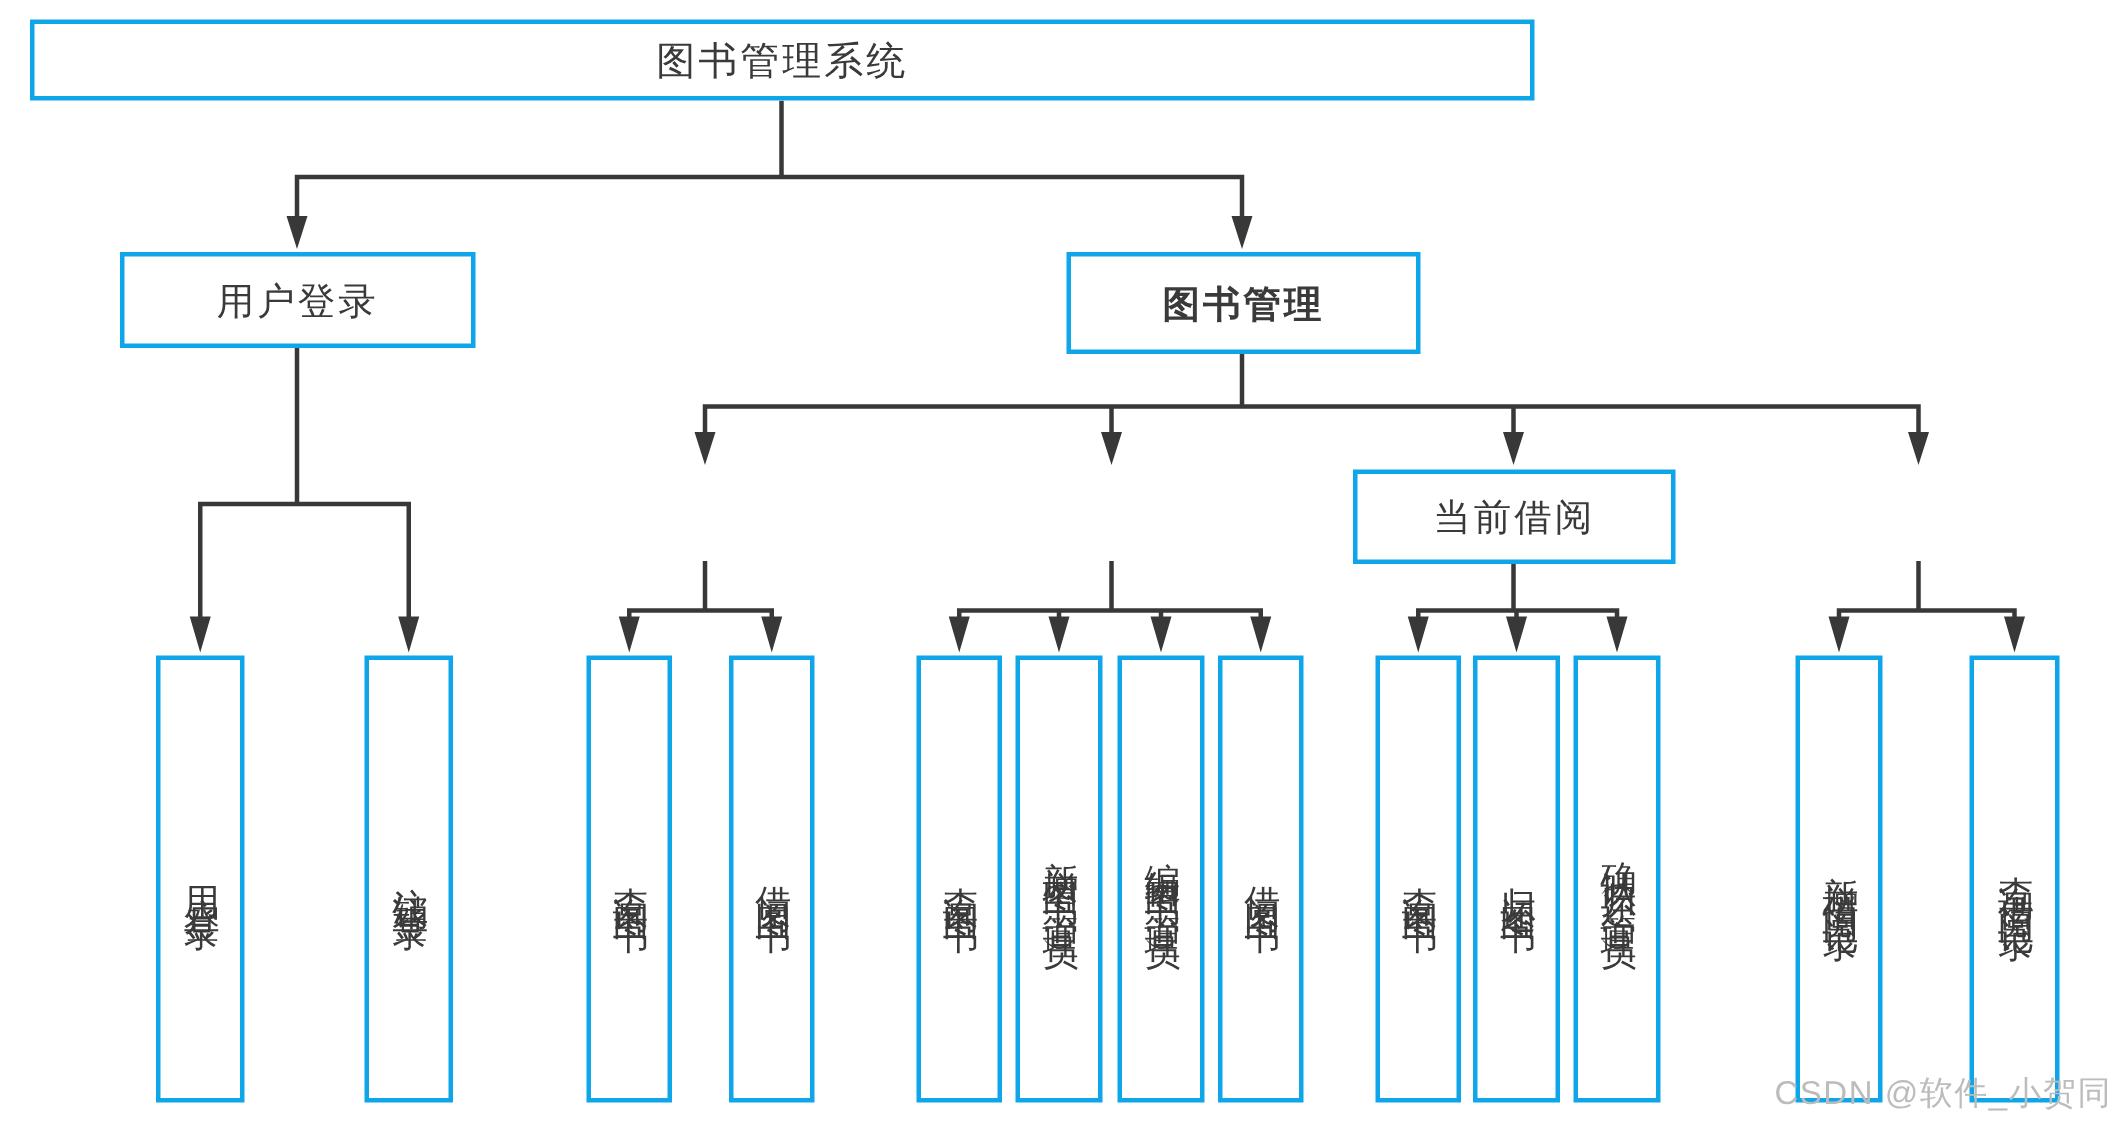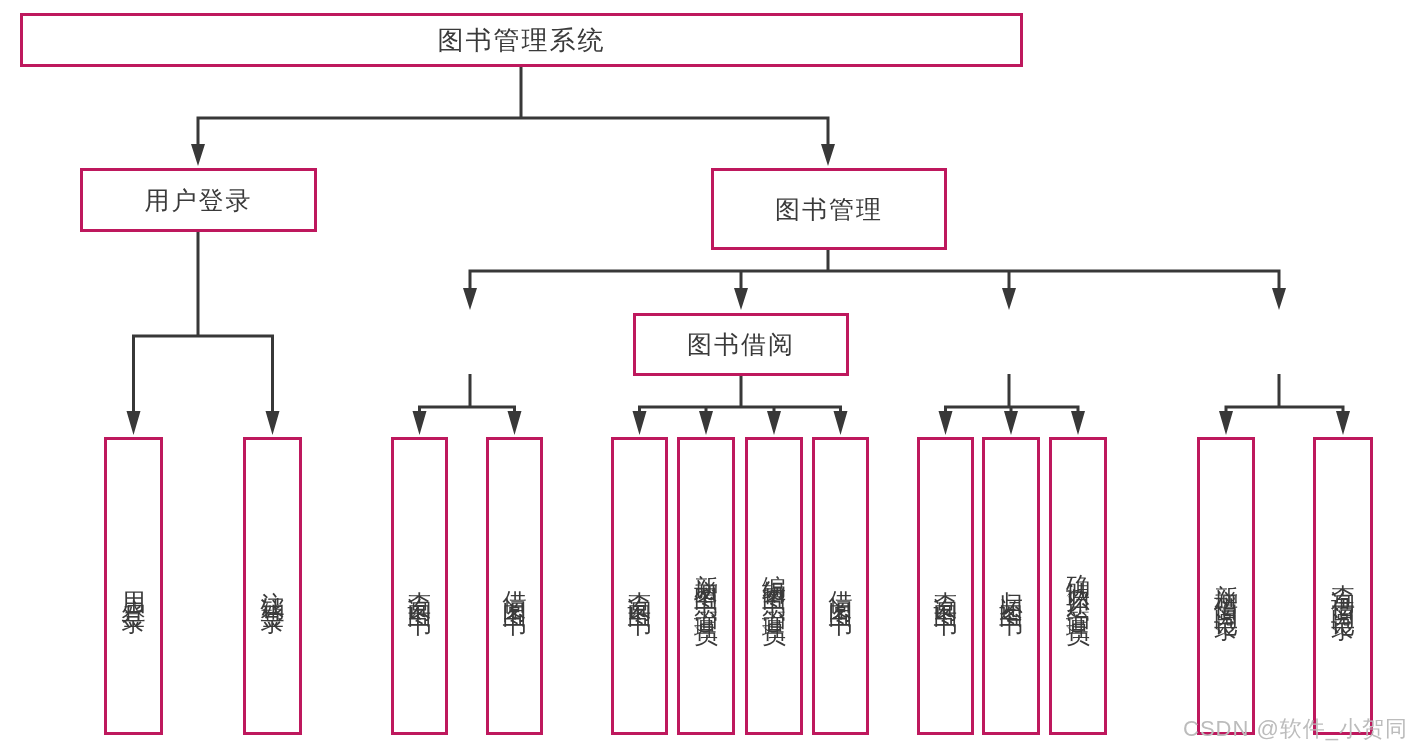--- a/index.html
+++ b/index.html
@@ -8,21 +8,21 @@
     width: 1405px;
     height: 747px;
     background: #ffffff;
     overflow: hidden;
     font-family: "Liberation Sans", sans-serif;
   }
   #connectors { position: absolute; left: 0; top: 0; }
   .node {
     position: absolute;
     background: #ffffff;
-    border: 3px solid #be185d;
+    border: 3px solid #0ea5e9;
     box-sizing: border-box;
     display: flex;
     align-items: center;
     justify-content: center;
     color: #3a3a3a;
   }
   .node.h span {
     font-size: 25px;
     letter-spacing: 2px;
     white-space: nowrap;
@@ -111,26 +111,26 @@
     </g>
   </svg>
 
   <div class="node h root" style="left:20px; top:13px; width:1003px; height:54px;">
     <span>图书管理系统</span>
   </div>
 
   <div class="node h" style="left:80px; top:168px; width:237px; height:64px;">
     <span>用户登录</span>
   </div>
-  <div class="node h" style="left:711px; top:168px; width:236px; height:82px;">
+  <div class="node h" style="left:711px; top:168px; width:236px; height:68px;font-weight:bold;">
     <span>图书管理</span>
   </div>
 
-  <div class="node h" style="left:633px; top:313px; width:216px; height:63px;">
-    <span>图书借阅</span>
+  <div class="node h" style="left:902px; top:313px; width:215px; height:63px;">
+    <span>当前借阅</span>
   </div>
 
   <div class="node v" style="left:104px; width:59px;">
     <span>用户登录</span>
   </div>
   <div class="node v" style="left:243px; width:59px;">
     <span>注销登录</span>
   </div>
 
   <div class="node v" style="left:391px; width:57px;">

